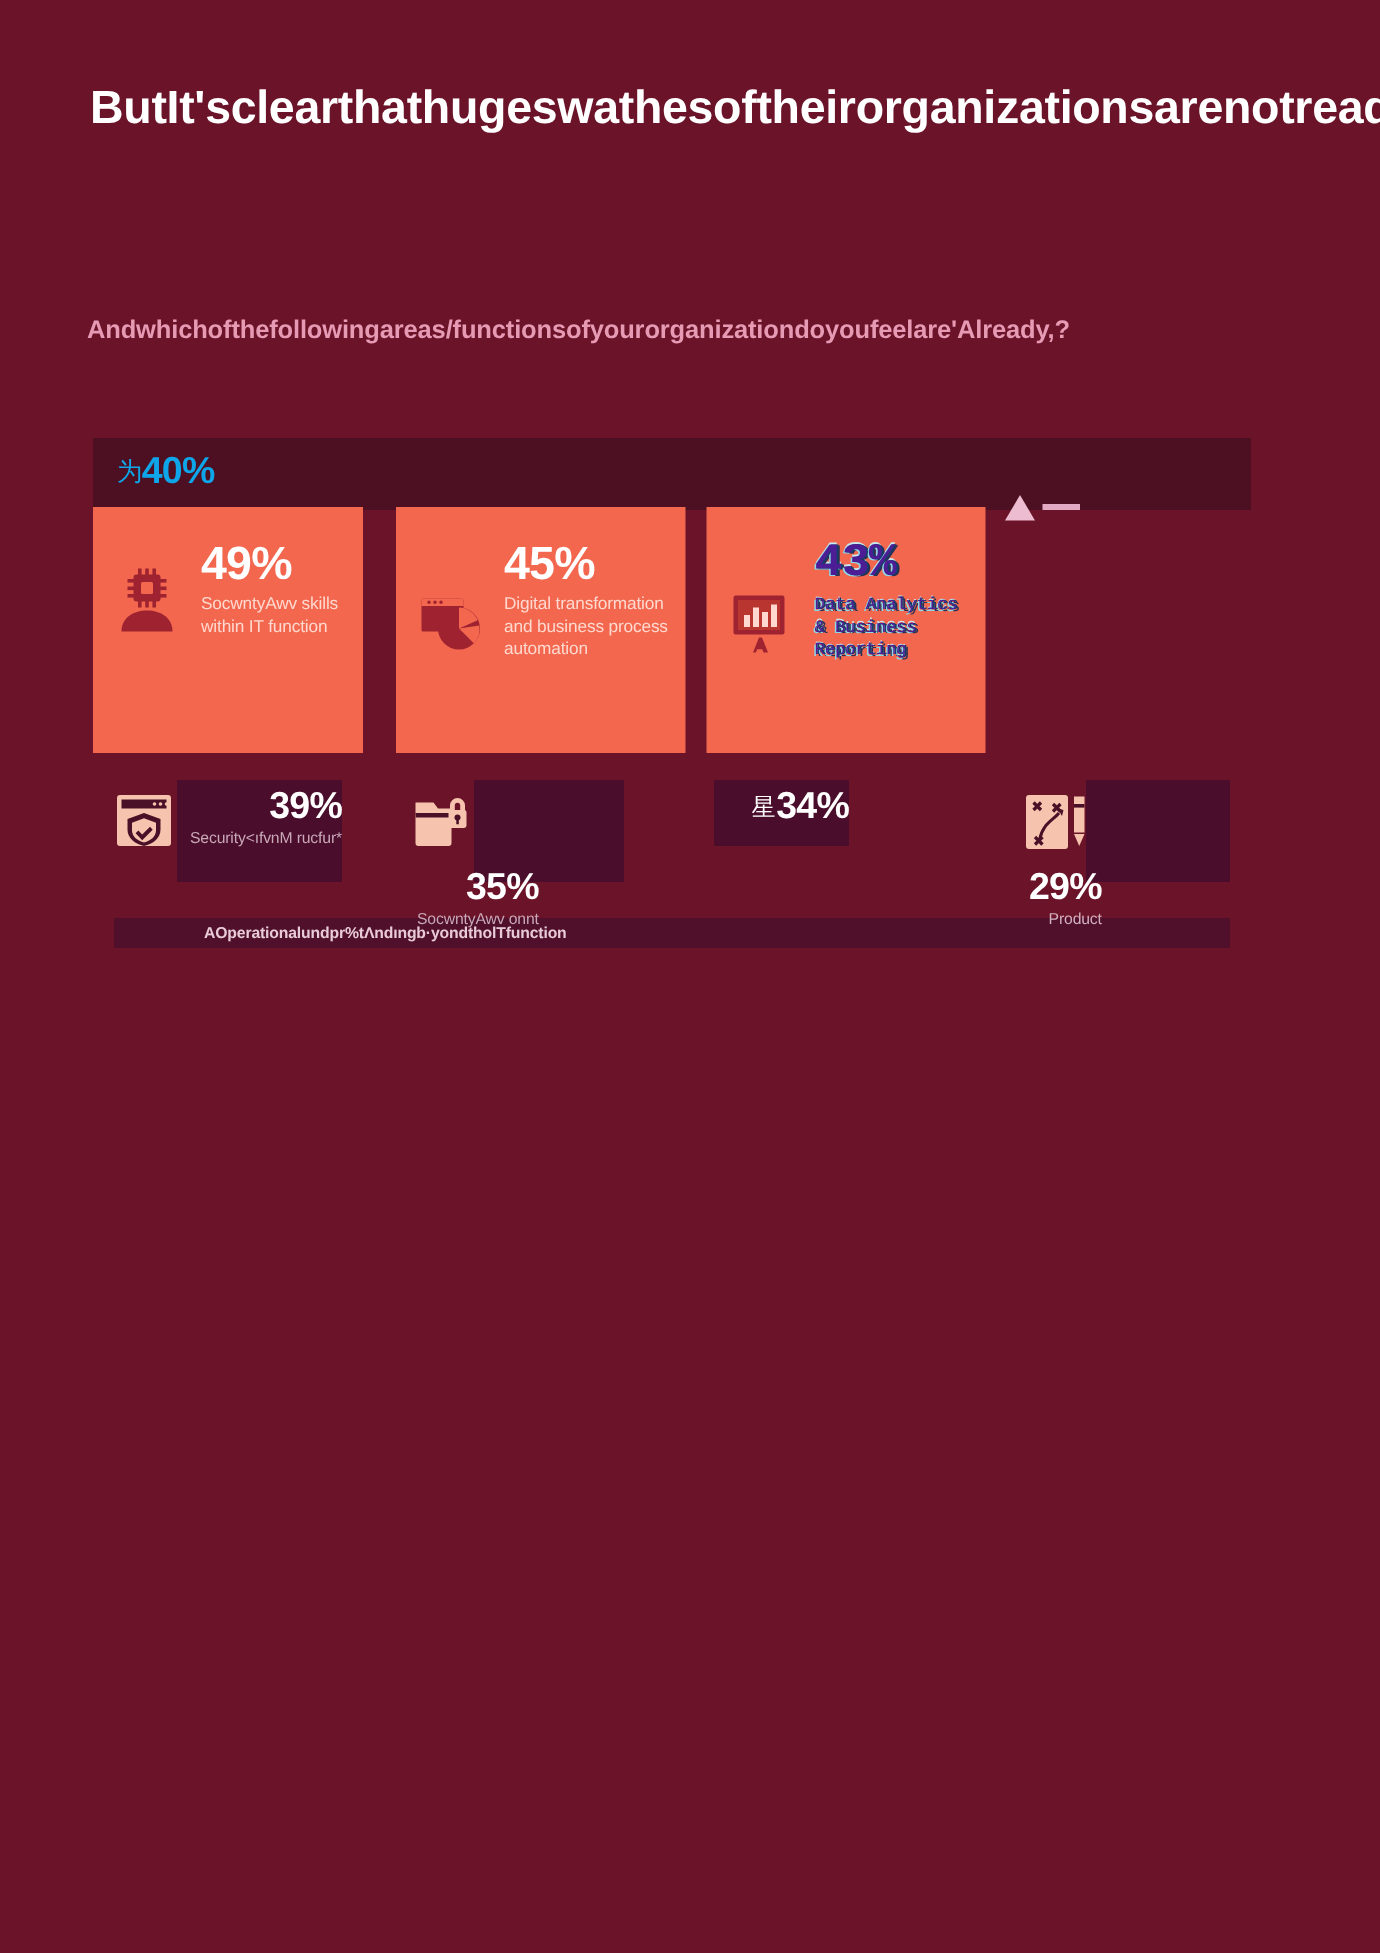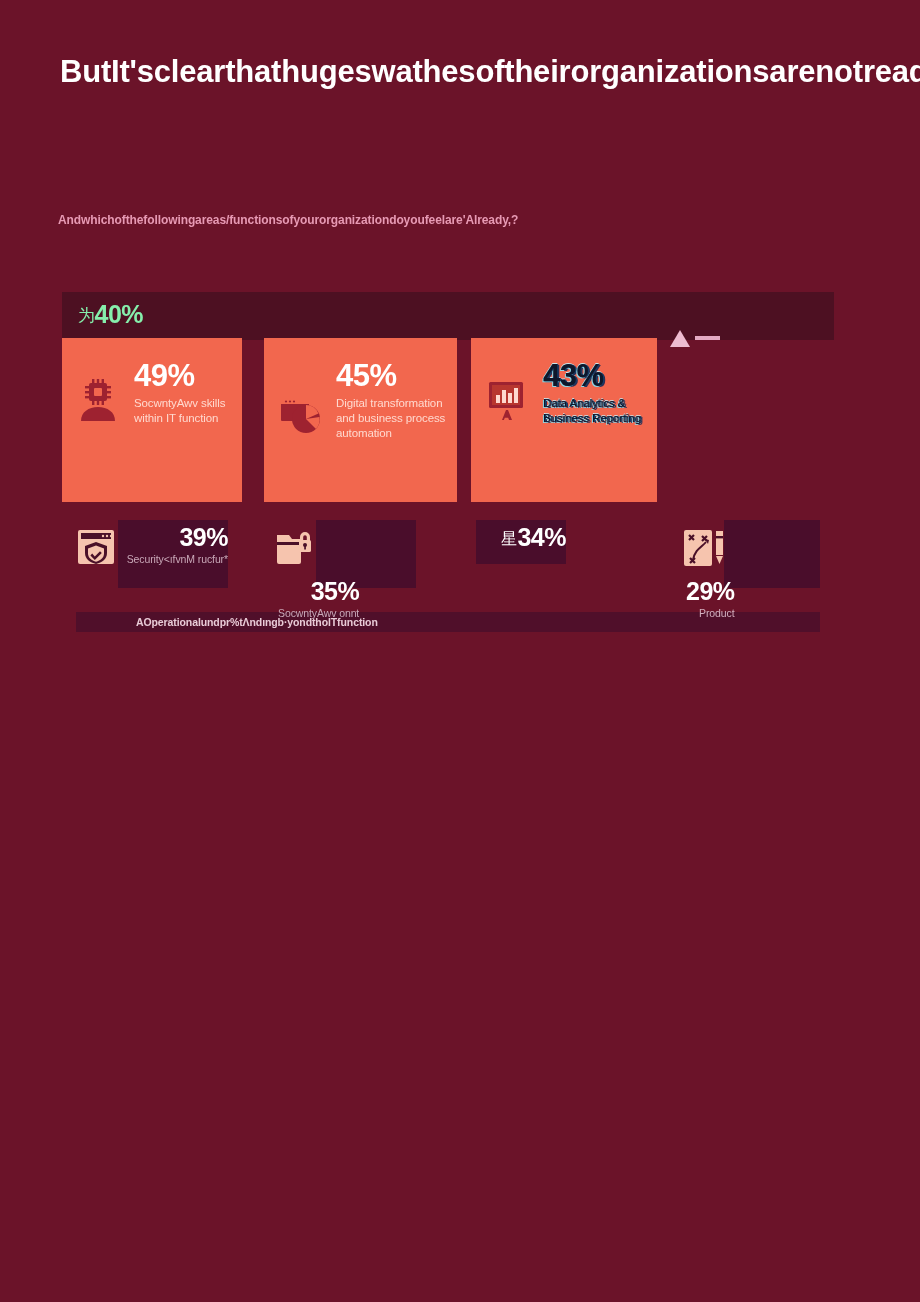--- a/index.html
+++ b/index.html
@@ -32,21 +32,21 @@
     font-weight: bold;
     line-height: 39px;
     letter-spacing: -0.2px;
   }
   .subhead {
     position: absolute;
     left: 58px;
     top: 212px;
     width: 800px;
     color: #e79ab4;
-    font-size: 12px;
+    font-size: 17px;
     font-weight: bold;
     line-height: 16px;
     letter-spacing: -0.1px;
   }
 
   
   .panel {
     position: absolute;
     left: 62px;
     top: 292px;
@@ -59,21 +59,21 @@
     left: 0;
     top: 0;
     width: 772px;
     height: 48px;
     background: #4d1022;
   }
   .panel-header-label {
     position: absolute;
     left: 16px;
     top: 8px;
-    color: #86efac;
+    color: #0ea5e9;
     font-size: 25px;
     font-weight: bold;
     letter-spacing: -0.5px;
     white-space: nowrap;
   }
   .panel-header-label .cjk {
     font-size: 17px;
     font-weight: normal;
     vertical-align: 2px;
   }
@@ -146,26 +146,27 @@
     margin-top: 5px;
     color: #ffd9cf;
     font-size: 11.5px;
     line-height: 15px;
     letter-spacing: -0.1px;
   }
 
   
   .glitch .big-pct,
   .glitch .big-label {
-    color: #0f172a;
+    color: #4c1d95;
     text-shadow:
       1px 0 0 #13406b,
       -1px 1px 0 #8fd8e6,
       2px 1px 0 #2b2f55,
       0 -1px 0 #c9e8ee;
+    font-family: Liberation Mono, monospace;
   }
 
   
   .row-bottom {
     position: absolute;
     left: 0;
     top: 228px;
     width: 772px;
     height: 84px;
   }

